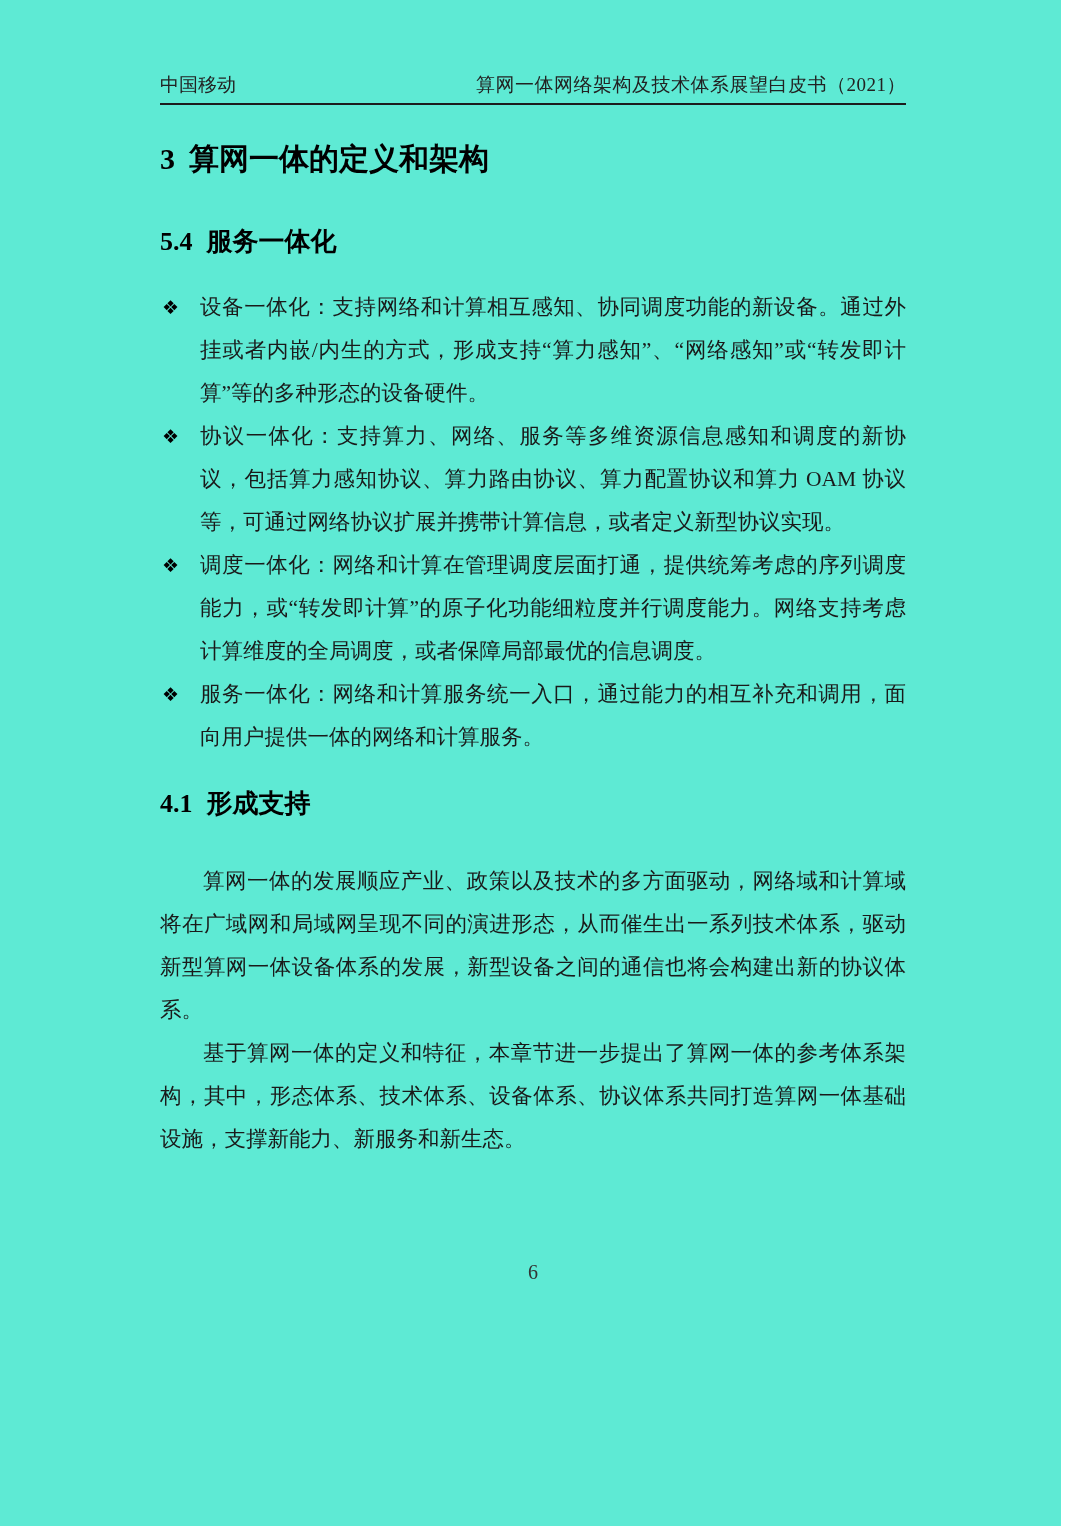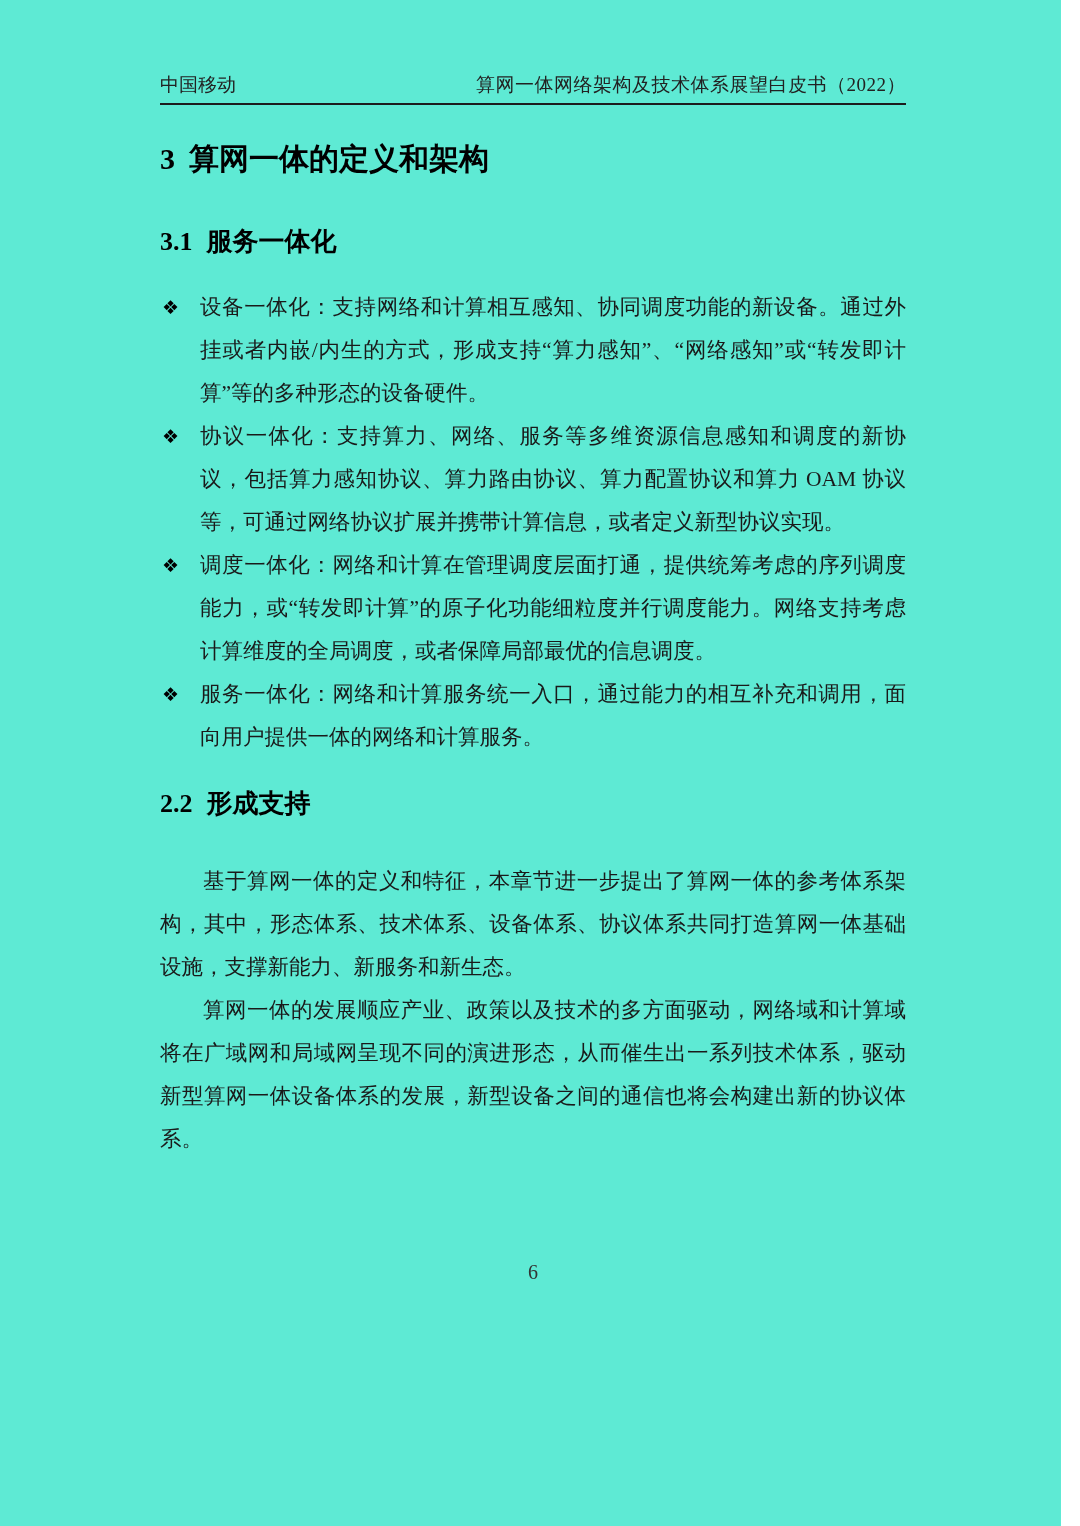--- a/index.html
+++ b/index.html
@@ -112,29 +112,29 @@
   }
 </style>
 </head>
 <body>
 
 <div class="page">
   <div class="content">
 
     <div class="running-header">
       <span class="left">中国移动</span>
-      <span class="right">算网一体网络架构及技术体系展望白皮书（2022）</span>
+      <span class="right">算网一体网络架构及技术体系展望白皮书（2021）</span>
     </div>
 
     <h1 class="chapter-heading">
       <span class="h-num">3</span><span class="h-title">算网一体的定义和架构</span>
     </h1>
 
     <h2 class="section-heading first">
-      <span class="h-num">3.1</span><span class="h-title">服务一体化</span>
+      <span class="h-num">5.4</span><span class="h-title">服务一体化</span>
     </h2>
 
     <div class="section-body">
 
       <ul class="bullet-list">
         <li class="bullet-item">
           <span class="bullet-marker">❖</span>
           <span>设备一体化：支持网络和计算相互感知、协同调度功能的新设备。通过外挂或者内嵌/内生的方式，形成支持“算力感知”、“网络感知”或“转发即计算”等的多种形态的设备硬件。</span>
         </li>
         <li class="bullet-item">
@@ -146,26 +146,26 @@
           <span>调度一体化：网络和计算在管理调度层面打通，提供统筹考虑的序列调度能力，或“转发即计算”的原子化功能细粒度并行调度能力。网络支持考虑计算维度的全局调度，或者保障局部最优的信息调度。</span>
         </li>
         <li class="bullet-item">
           <span class="bullet-marker">❖</span>
           <span>服务一体化：网络和计算服务统一入口，通过能力的相互补充和调用，面向用户提供一体的网络和计算服务。</span>
         </li>
       </ul>
     </div>
 
     <h2 class="section-heading second">
-      <span class="h-num">2.2</span><span class="h-title">形成支持</span>
+      <span class="h-num">4.1</span><span class="h-title">形成支持</span>
     </h2>
 
     <div class="section-body second">
+      <p class="body-para">算网一体的发展顺应产业、政策以及技术的多方面驱动，网络域和计算域将在广域网和局域网呈现不同的演进形态，从而催生出一系列技术体系，驱动新型算网一体设备体系的发展，新型设备之间的通信也将会构建出新的协议体系。</p>
       <p class="body-para">基于算网一体的定义和特征，本章节进一步提出了算网一体的参考体系架构，其中，形态体系、技术体系、设备体系、协议体系共同打造算网一体基础设施，支撑新能力、新服务和新生态。</p>
-      <p class="body-para">算网一体的发展顺应产业、政策以及技术的多方面驱动，网络域和计算域将在广域网和局域网呈现不同的演进形态，从而催生出一系列技术体系，驱动新型算网一体设备体系的发展，新型设备之间的通信也将会构建出新的协议体系。</p>
     </div>
 
     <div class="page-footer">
       <span>6</span>
     </div>
 
   </div>
 </div>
 
 </body></html>

